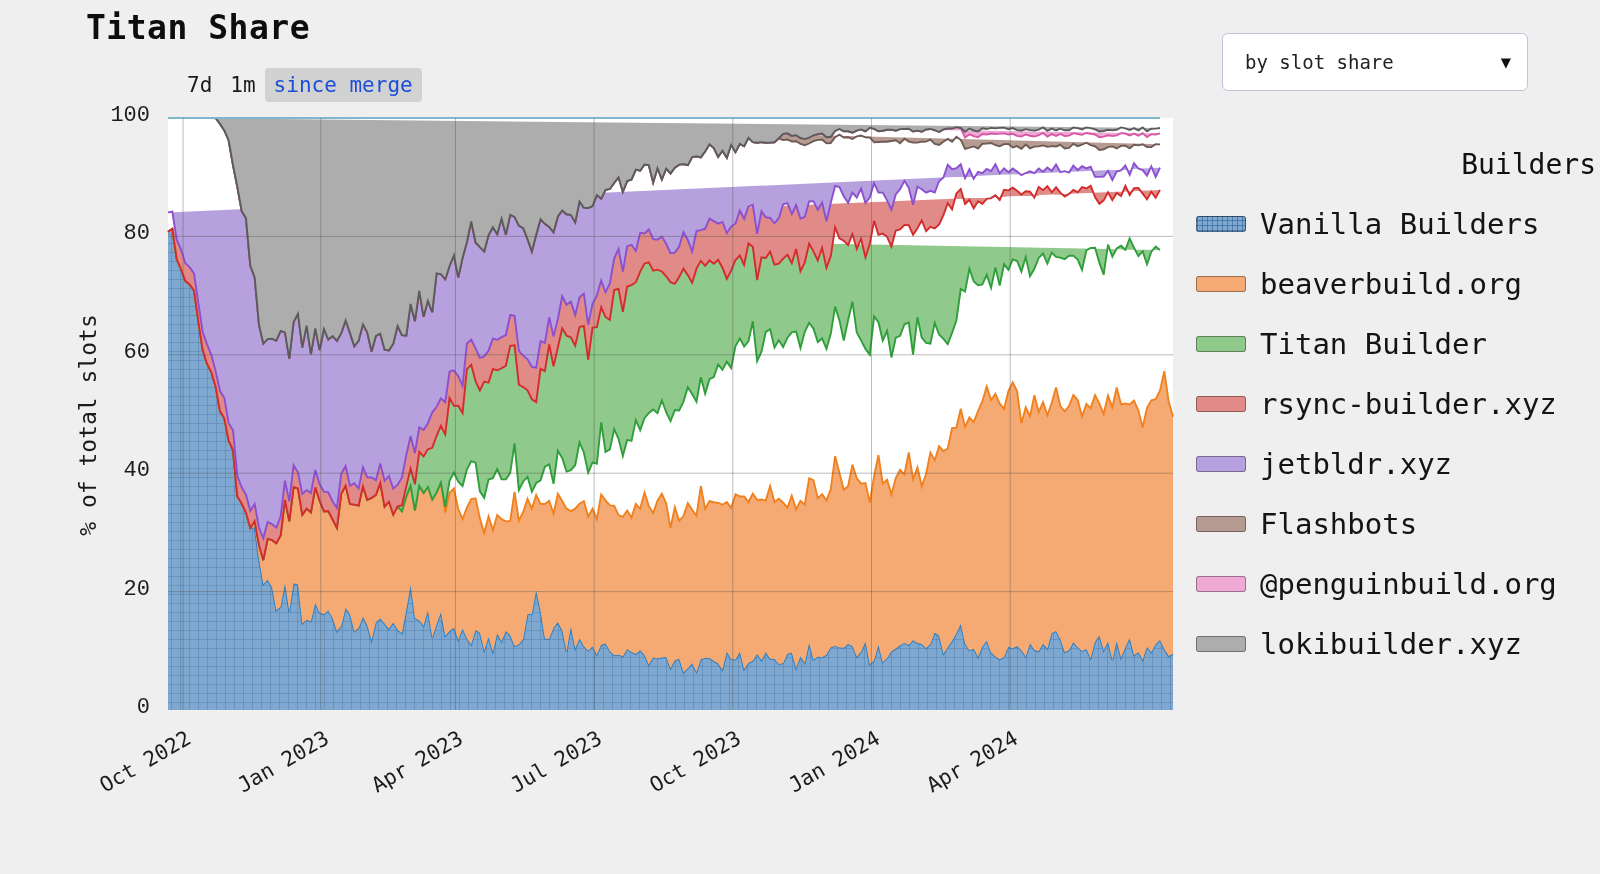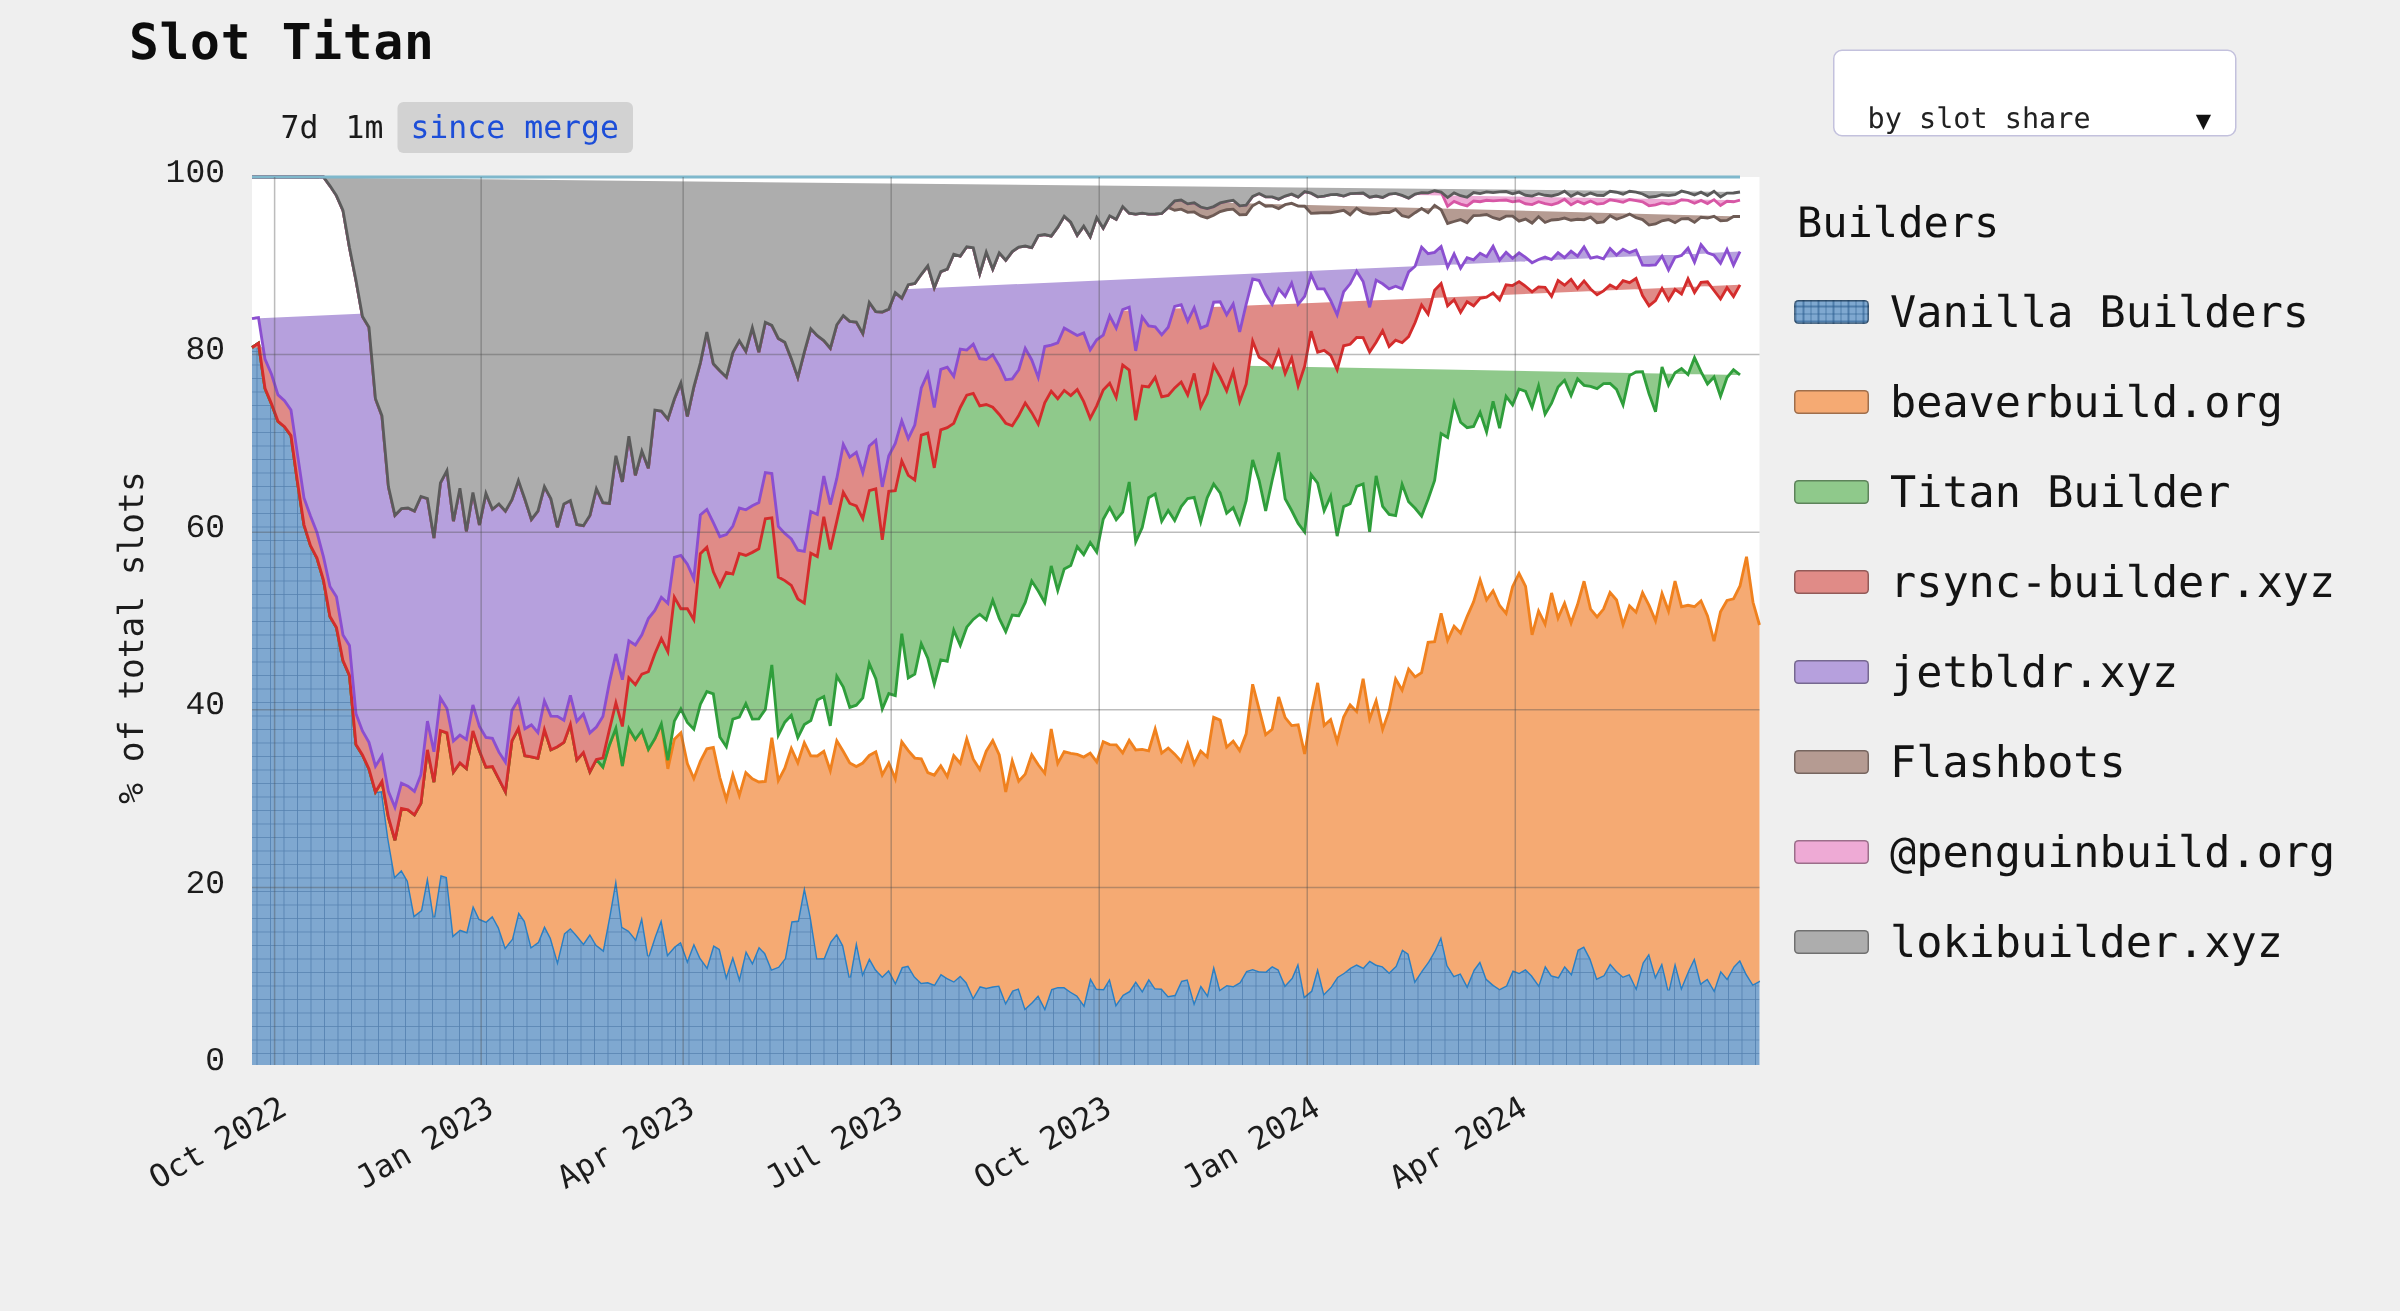--- a/index.html
+++ b/index.html
@@ -25,25 +25,25 @@
   }
   .range-opt {
     padding: 5px 9px; border-radius: 4px; cursor: pointer;
     background: transparent; line-height: 1.15;
   }
   .range-opt.active { background: #d2d2d2; color: #1d4ed8; text-align: center; }
 
   
   #view-select {
     position: absolute; left: 1222px; top: 33px;
-    width: 269px; height: 58px;
+    width: 306px; height: 58px;
     background: #ffffff;
     border: 1.5px solid #c3c1dd;
     border-radius: 6px;
-    display: flex; align-items: flex-end; justify-content: space-between;
+    display: flex; align-items: center; justify-content: space-between;
     padding: 0 16px 0 22px;
     cursor: pointer;
   }
   #view-select .sel-value { font-size: 19px; color: #222; }
   #view-select .sel-caret { font-size: 17px; color: #111; line-height: 1; }
 
   
   #plot-wrap { position: absolute; left: 0; top: 0; width: 1200px; height: 874px; }
   #plot-svg { position: absolute; left: 0; top: 0; }
 
@@ -61,38 +61,38 @@
   }
   .xtick {
     position: absolute;
     font-size: 21px; color: #1c1c1c; white-space: nowrap;
     transform-origin: right top;
     transform: rotate(-30deg);
     text-align: right;
   }
 
   
-  #legend { position: absolute; left: 1196px; top: 132px; width: 400px; }
+  #legend { position: absolute; left: 1196px; top: 148px; width: 400px; text-align: right; }
   #legend-title { font-size: 28px; color: #111; margin: 0 0 13px 2px; }
   .legend-row {
     display: flex; align-items: center; height: 60px; cursor: pointer;
   }
   .swatch {
     width: 50px; height: 16px; border-radius: 3px;
     margin-right: 14px; flex: 0 0 auto;
     border: 1.3px solid rgba(0,0,0,0.35);
   }
   .legend-label { font-size: 29px; color: #141414; white-space: nowrap; }
 </style>
 </head>
 <body>
 
 <div id="root">
 
-  <div id="chart-title">Slot Titan</div>
+  <div id="chart-title">Titan Share</div>
 
   <div id="range-toggle">
     <span class="range-opt">7d</span>
     <span class="range-opt">1m</span>
     <span class="range-opt active">since merge</span>
   </div>
 
   <div id="view-select">
     <span class="sel-value">by slot share</span>
     <span class="sel-caret">▼</span>

